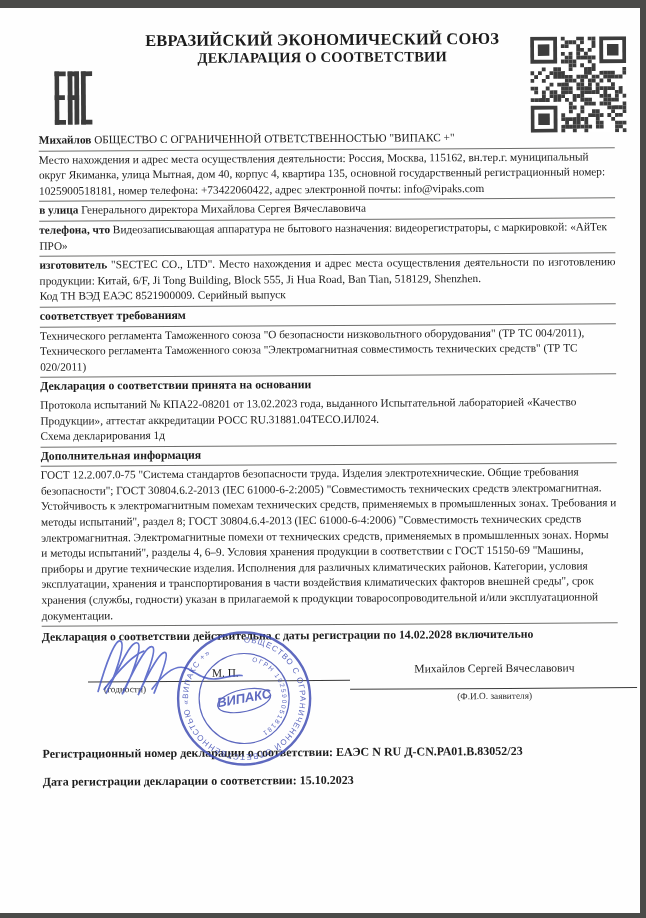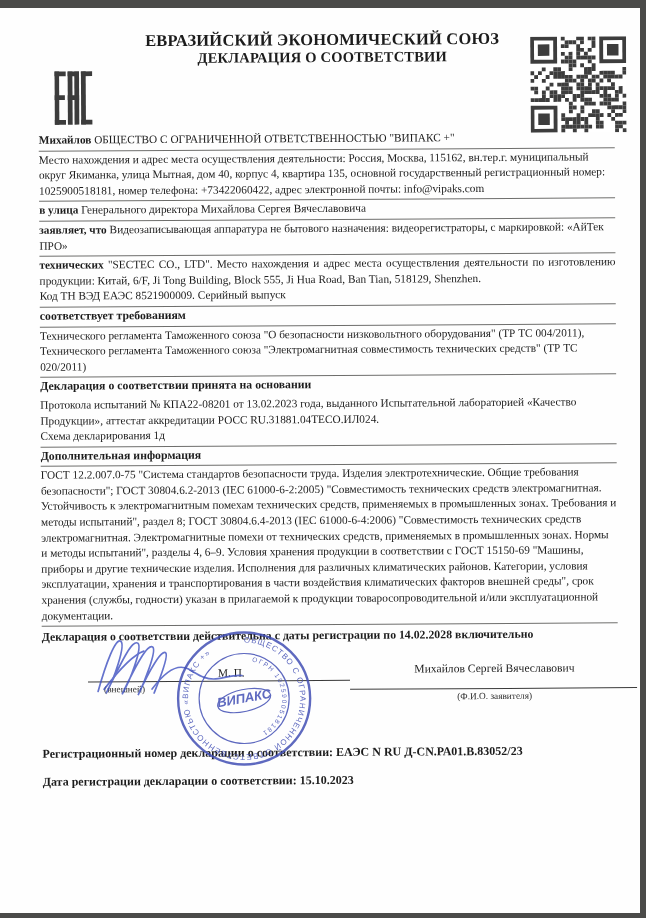--- a/index.html
+++ b/index.html
@@ -25,21 +25,21 @@
   
   .sec{font-size:11.3px;line-height:15.6px;padding:1px 0 2px;}
   .rule{border-bottom:1px solid #6e6e6c;}
   .heading{font-weight:bold;font-size:11.8px;}
   .justify{text-align:justify;}
   .validity{padding-top:3px;}
   
   .sig{position:relative;height:92px;}
   .sigline{position:absolute;border-top:1.2px solid #3a3a3a;height:0;}
   .sub{font-size:9.3px;color:#2a2a2a;position:absolute;}
-  .mp{position:absolute;left:176px;top:20px;font-size:11.3px;}
+  .mp{position:absolute;left:170px;top:20px;font-size:11.3px;}
   .fio-name{position:absolute;left:310px;top:17px;width:285px;text-align:center;font-size:11.6px;}
   .fio-sub{left:310px;top:46px;width:285px;text-align:center;}
   .stamp{position:absolute;left:132px;top:-18px;width:140px;height:140px;opacity:.85;z-index:2;}
   .autograph{position:absolute;left:50px;top:-16px;width:160px;height:80px;opacity:.8;z-index:1;}
   
   .footer{margin-top:4px;}
   .reg-line{font-size:12px;font-weight:bold;padding:3px 0 2px;}
   .reg-line + .reg-line{margin-top:8px;}
 </style>
 </head>
@@ -319,27 +319,27 @@
       <div class="sec rule">
         <span>Место нахождения и адрес места осуществления деятельности: Россия, Москва, 115162, вн.тер.г. муниципальный округ Якиманка, улица Мытная, дом 40, корпус 4, квартира 135, основной государственный регистрационный номер: 1025900518181, номер телефона: +73422060422, адрес электронной почты: info@vipaks.com</span>
       </div>
 
       <div class="sec rule">
         <b>в улица</b>
         <span>Генерального директора Михайлова Сергея Вячеславовича</span>
       </div>
 
       <div class="sec rule">
-        <b>заявляет, что</b>
+        <b>телефона, что</b>
         <span>Видеозаписывающая аппаратура не бытового назначения: видеорегистраторы, с маркировкой: «АйТек ПРО»</span>
       </div>
 
       <div class="sec rule">
         <div class="justify">
-          <b>технических</b>
+          <b>изготовитель</b>
           <span>"SECTEC CO., LTD". Место нахождения и адрес места осуществления деятельности по изготовлению продукции: Китай, 6/F, Ji Tong Building, Block 555, Ji Hua Road, Ban Tian, 518129, Shenzhen.</span>
         </div>
         <div>Код ТН ВЭД ЕАЭС 8521900009. Серийный выпуск</div>
       </div>
 
       <div class="sec rule heading">соответствует требованиям</div>
       <div class="sec rule">Технического регламента Таможенного союза "О безопасности низковольтного оборудования" (ТР ТС 004/2011), Технического регламента Таможенного союза "Электромагнитная совместимость технических средств" (ТР ТС 020/2011)</div>
 
       <div class="sec heading">Декларация о соответствии принята на основании</div>
       <div class="sec rule">
@@ -379,21 +379,21 @@
             <textPath href="#ringPath">ОБЩЕСТВО С ОГРАНИЧЕННОЙ ОТВЕТСТВЕННОСТЬЮ «ВИПАКС +»</textPath>
           </text>
           <text font-size="6.5" fill="#4350b5" font-family="Liberation Sans, sans-serif" letter-spacing="1.5">
             <textPath href="#ogrnPath" startOffset="8">ОГРН 1025900518181</textPath>
           </text>
           <text x="70" y="74" text-anchor="middle" font-size="13" font-weight="bold" font-style="italic" fill="#4350b5" font-family="Liberation Sans, sans-serif" transform="rotate(-10 70 70)">ВИПАКС</text>
         </svg>
       </span>
 
       <div class="sigline" style="left:46px;top:34px;width:262px;"></div>
-      <div class="sub" style="left:62px;top:37px;">(внешней)</div>
+      <div class="sub" style="left:62px;top:37px;">(годности)</div>
       <div class="mp">М. П.</div>
       <div class="fio-name">Михайлов Сергей Вячеславович</div>
       <div class="sigline" style="left:308px;top:43px;width:287px;"></div>
       <div class="sub fio-sub">(Ф.И.О. заявителя)</div>
     </div>
 
     <div class="footer">
       <div class="reg-line">
         <span>Регистрационный номер декларации о соответствии:</span>
         <span>ЕАЭС N RU Д-CN.РА01.В.83052/23</span>

